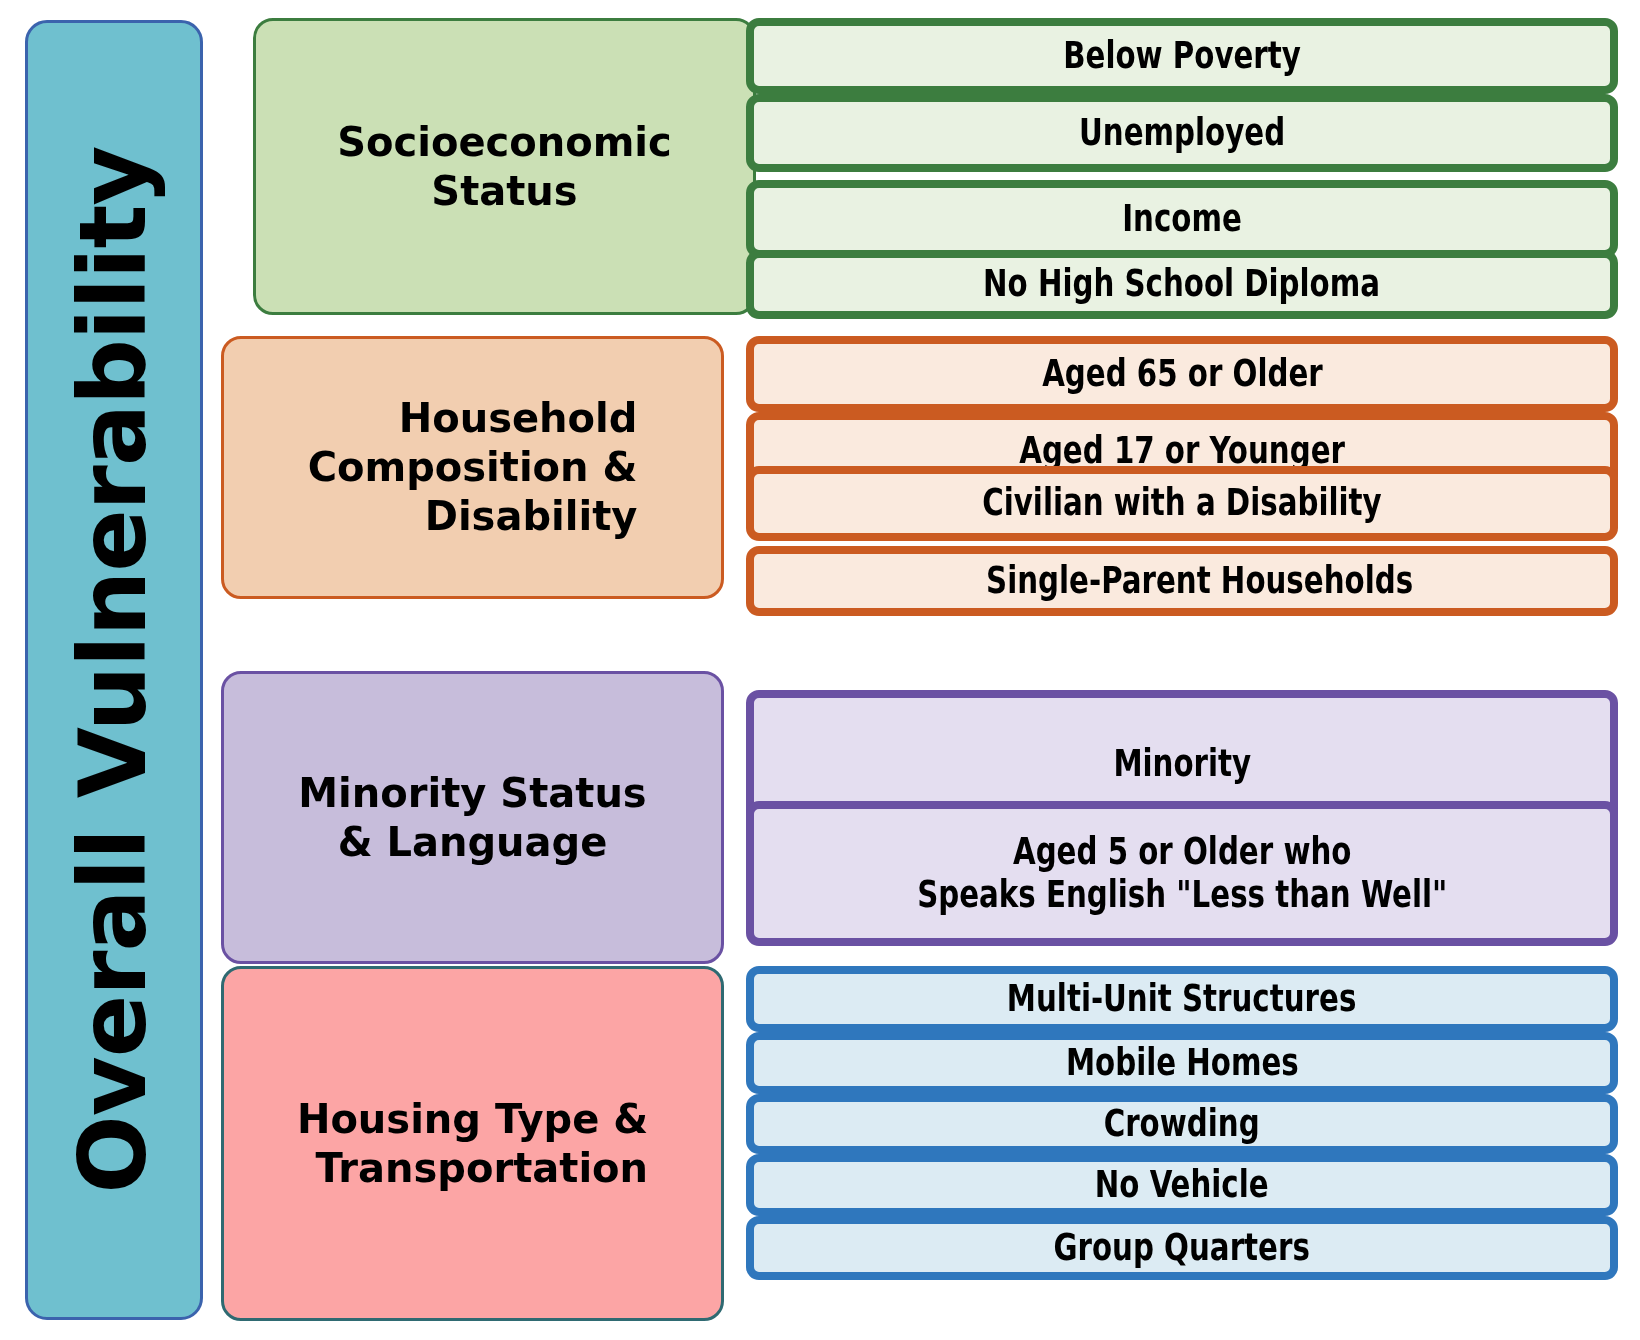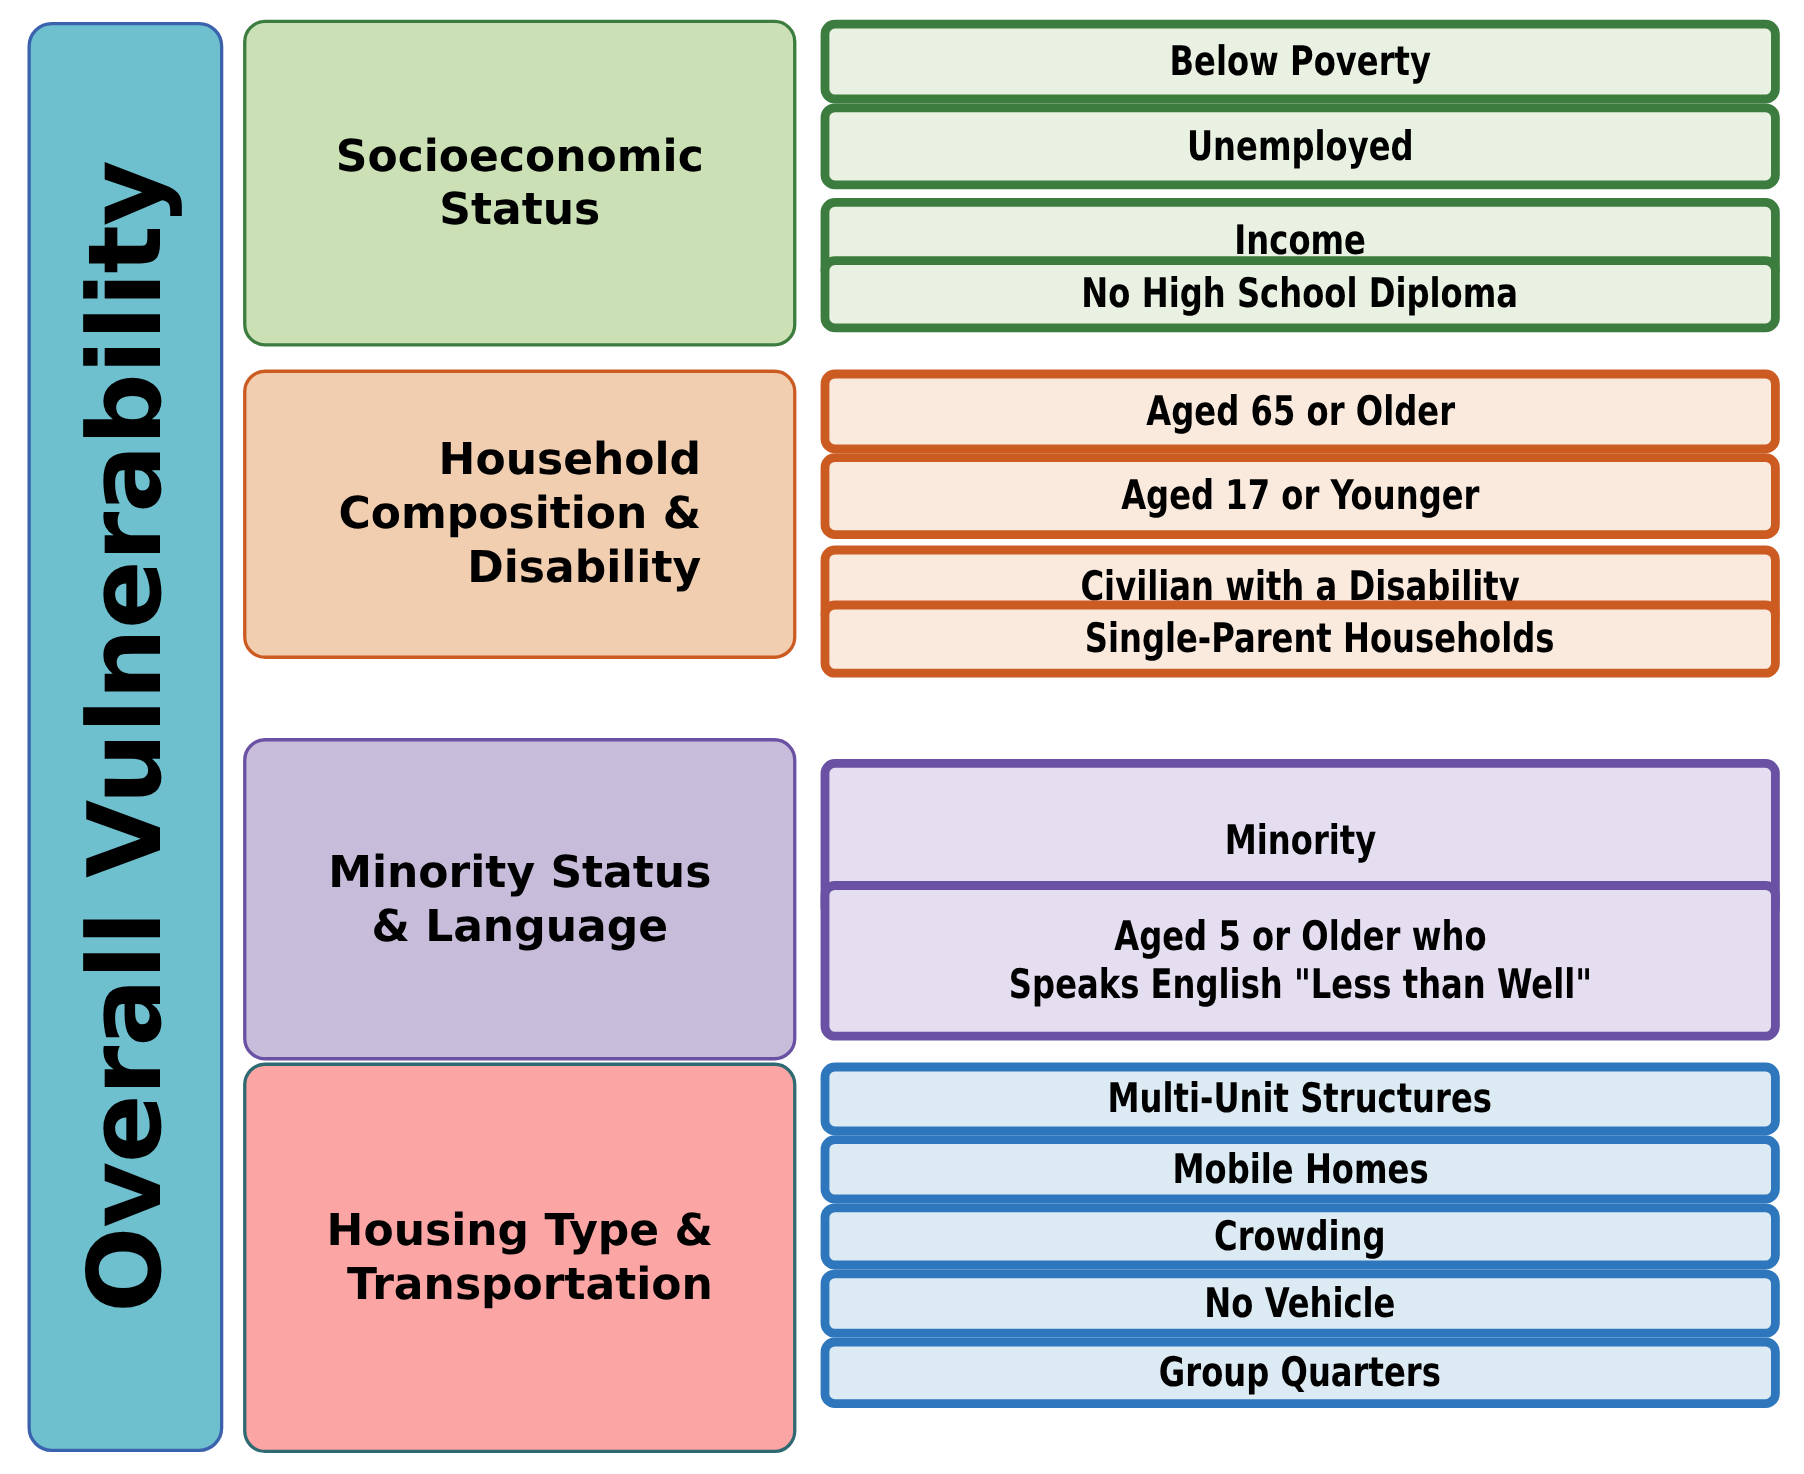--- a/index.html
+++ b/index.html
@@ -102,21 +102,21 @@
     font-weight: bold;
     font-size: 37px;
     line-height: 1.15;
     color: #000000;
     white-space: pre-line;
     transform: scaleX(0.88);
     transform-origin: center center;
   }
 
   
-  .sec-ses .cat-box   { background: #cbe0b5; border-color: #3c7d3f; }
+  .sec-ses .cat-box   { background: #cbe0b5; border-color: #3c7d3f; margin-left: 32px; }
   .sec-ses .var-box   { background: #e9f2e2; border-color: #3c7d3f; }
 
   .sec-hcd .cat-box   { background: #f2ceb0; border-color: #cb5b21; }
   .sec-hcd .var-box   { background: #faeade; border-color: #cb5b21; }
 
   .sec-msl .cat-box   { background: #c7bddb; border-color: #6a51a3; }
   .sec-msl .var-box   { background: #e4def0; border-color: #6a51a3; }
 
   .sec-htt .cat-box   { background: #fca5a5; border-color: #2f6a72; text-align: right; }
   .sec-htt .var-box   { background: #dcebf3; border-color: #2f77bd; }
@@ -171,33 +171,33 @@
     <div class="sec-ses">
       <div class="var-box" style="top:18px; height:76px;">
         <span class="var-label">Below Poverty</span>
       </div>
       <div class="var-box" style="top:94px; height:78px;">
         <span class="var-label">Unemployed</span>
       </div>
       <div class="var-box" style="top:180px; height:78px;">
         <span class="var-label">Income</span>
       </div>
-      <div class="var-box" style="top:233px; height:69px;">
+      <div class="var-box" style="top:250px; height:69px;">
         <span class="var-label">No High School Diploma</span>
       </div>
     </div>
 
     <div class="sec-hcd">
       <div class="var-box" style="top:336px; height:76px;">
         <span class="var-label">Aged 65 or Older</span>
       </div>
       <div class="var-box" style="top:412px; height:78px;">
         <span class="var-label">Aged 17 or Younger</span>
       </div>
-      <div class="var-box" style="top:496px; height:75px;">
+      <div class="var-box" style="top:466px; height:75px;">
         <span class="var-label">Civilian with a Disability</span>
       </div>
       <div class="var-box" style="top:546px; height:70px;padding-left:48px;">
         <span class="var-label">Single-Parent Households</span>
       </div>
     </div>
 
     <div class="sec-msl">
       <div class="var-box" style="top:690px; height:148px;">
         <span class="var-label">Minority</span>

